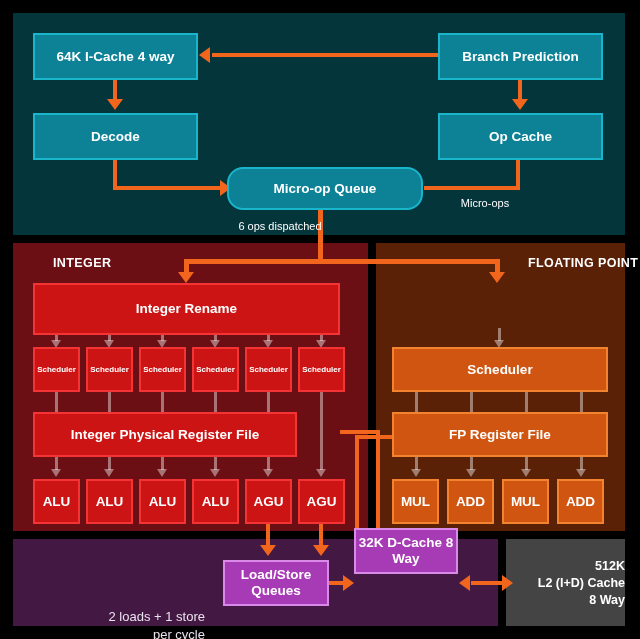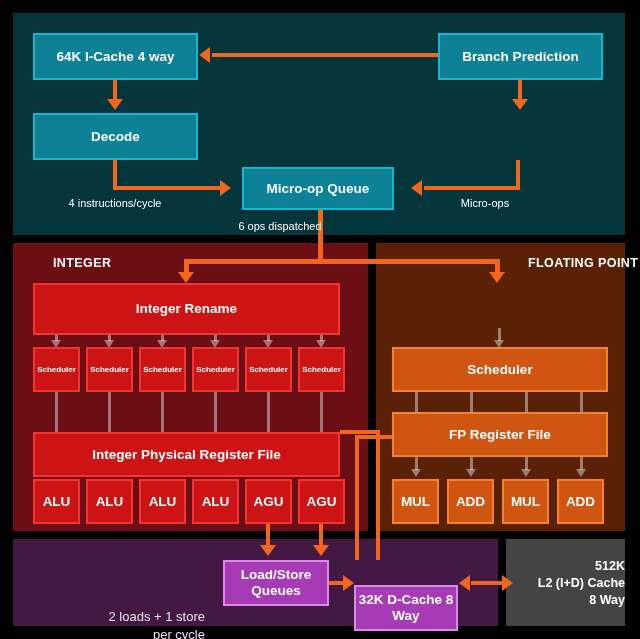--- a/index.html
+++ b/index.html
@@ -139,43 +139,45 @@
   </div>
 
   <div class="box box-teal" style="left:438px; top:33px; width:165px; height:47px;">
     <span>Branch Prediction</span>
   </div>
 
   <div class="box box-teal" style="left:33px; top:113px; width:165px; height:47px;">
     <span>Decode</span>
   </div>
 
-
-  <div class="box box-teal" style="left:242px; top:167px; width:152px; height:43px;">
+  <div class="box box-teal" style="left:438px; top:113px; width:165px; height:47px;">
+    <span>Op Cache</span>
+  </div>
+
+  <div class="box box-teal" style="left:227px; top:167px; width:196px; height:43px;border-radius:16px;">
     <span>Micro-op Queue</span>
   </div>
 
   <div class="oline" style="left:212px; top:53px; width:226px; height:4px;"></div>
   <div class="arrow arrow-left-o" style="left:199px; top:47px;"></div>
 
   <div class="oline" style="left:113px; top:80px; width:4px; height:20px;"></div>
   <div class="arrow arrow-down-o" style="left:107px; top:99px;"></div>
 
   <div class="oline" style="left:518px; top:80px; width:4px; height:20px;"></div>
   <div class="arrow arrow-down-o" style="left:512px; top:99px;"></div>
 
   <div class="oline" style="left:113px; top:160px; width:4px; height:30px;"></div>
   <div class="oline" style="left:113px; top:186px; width:108px; height:4px;"></div>
   <div class="arrow arrow-right-o" style="left:220px; top:180px;"></div>
 
   <div class="oline" style="left:516px; top:160px; width:4px; height:30px;"></div>
   <div class="oline" style="left:424px; top:186px; width:96px; height:4px;"></div>
   <div class="arrow arrow-left-o" style="left:411px; top:180px;"></div>
 
-  <div class="note" style="left:40px; top:196px; width:150px;">4 instructions/cycle</div>
   <div class="note" style="left:430px; top:196px; width:110px;">Micro-ops</div>
   <div class="note" style="left:200px; top:219px; width:160px;">6 ops dispatched</div>
 
   <div class="oline" style="left:318px; top:210px; width:5px; height:53px;"></div>
   <div class="oline" style="left:184px; top:259px; width:139px; height:5px;"></div>
   <div class="oline" style="left:318px; top:259px; width:182px; height:5px;"></div>
   <div class="oline" style="left:184px; top:259px; width:5px; height:14px;"></div>
   <div class="oline" style="left:495px; top:259px; width:5px; height:14px;"></div>
   <div class="arrow arrow-down-o" style="left:178px; top:272px;"></div>
   <div class="arrow arrow-down-o" style="left:489px; top:272px;"></div>
@@ -225,21 +227,21 @@
   <div class="arrow arrow-down-f" style="left:104px; top:469px;"></div>
   <div class="fline" style="left:161px; top:392px; width:3px; height:78px;"></div>
   <div class="arrow arrow-down-f" style="left:157px; top:469px;"></div>
   <div class="fline" style="left:214px; top:392px; width:3px; height:78px;"></div>
   <div class="arrow arrow-down-f" style="left:210px; top:469px;"></div>
   <div class="fline" style="left:267px; top:392px; width:3px; height:78px;"></div>
   <div class="arrow arrow-down-f" style="left:263px; top:469px;"></div>
   <div class="fline" style="left:320px; top:392px; width:3px; height:78px;"></div>
   <div class="arrow arrow-down-f" style="left:316px; top:469px;"></div>
 
-  <div class="box box-red" style="left:33px; top:432px; width:307px; height:45px;">
+  <div class="box box-red" style="left:33px; top:412px; width:264px; height:45px;">
     <span>Integer Physical Register File</span>
   </div>
 
   <div class="box box-red" style="left:33px;  top:479px; width:47px; height:45px;">
     <span>ALU</span>
   </div>
   <div class="box box-red" style="left:86px;  top:479px; width:47px; height:45px;">
     <span>ALU</span>
   </div>
   <div class="box box-red" style="left:139px; top:479px; width:47px; height:45px;">
@@ -295,21 +297,21 @@
   <div class="panel" id="memory-panel"></div>
 
   <div class="note-white-big" style="left:25px; top:562px; width:180px;">2 loads + 1 store
 per cycle</div>
 
   <div class="box box-purple" style="left:223px; top:560px; width:106px; height:46px;">
     <span>Load/Store
 Queues</span>
   </div>
 
-  <div class="box box-purple" style="left:354px; top:585px; width:104px; height:46px;">
+  <div class="box box-purple" style="left:354px; top:528px; width:104px; height:46px;">
     <span>32K D-Cache
 8 Way</span>
   </div>
 
   <div class="oline" style="left:266px; top:524px; width:4px; height:22px;"></div>
   <div class="arrow arrow-down-o" style="left:260px; top:545px;"></div>
   <div class="oline" style="left:319px; top:524px; width:4px; height:22px;"></div>
   <div class="arrow arrow-down-o" style="left:313px; top:545px;"></div>
 
   <div class="oline" style="left:329px; top:581px; width:16px; height:4px;"></div>

